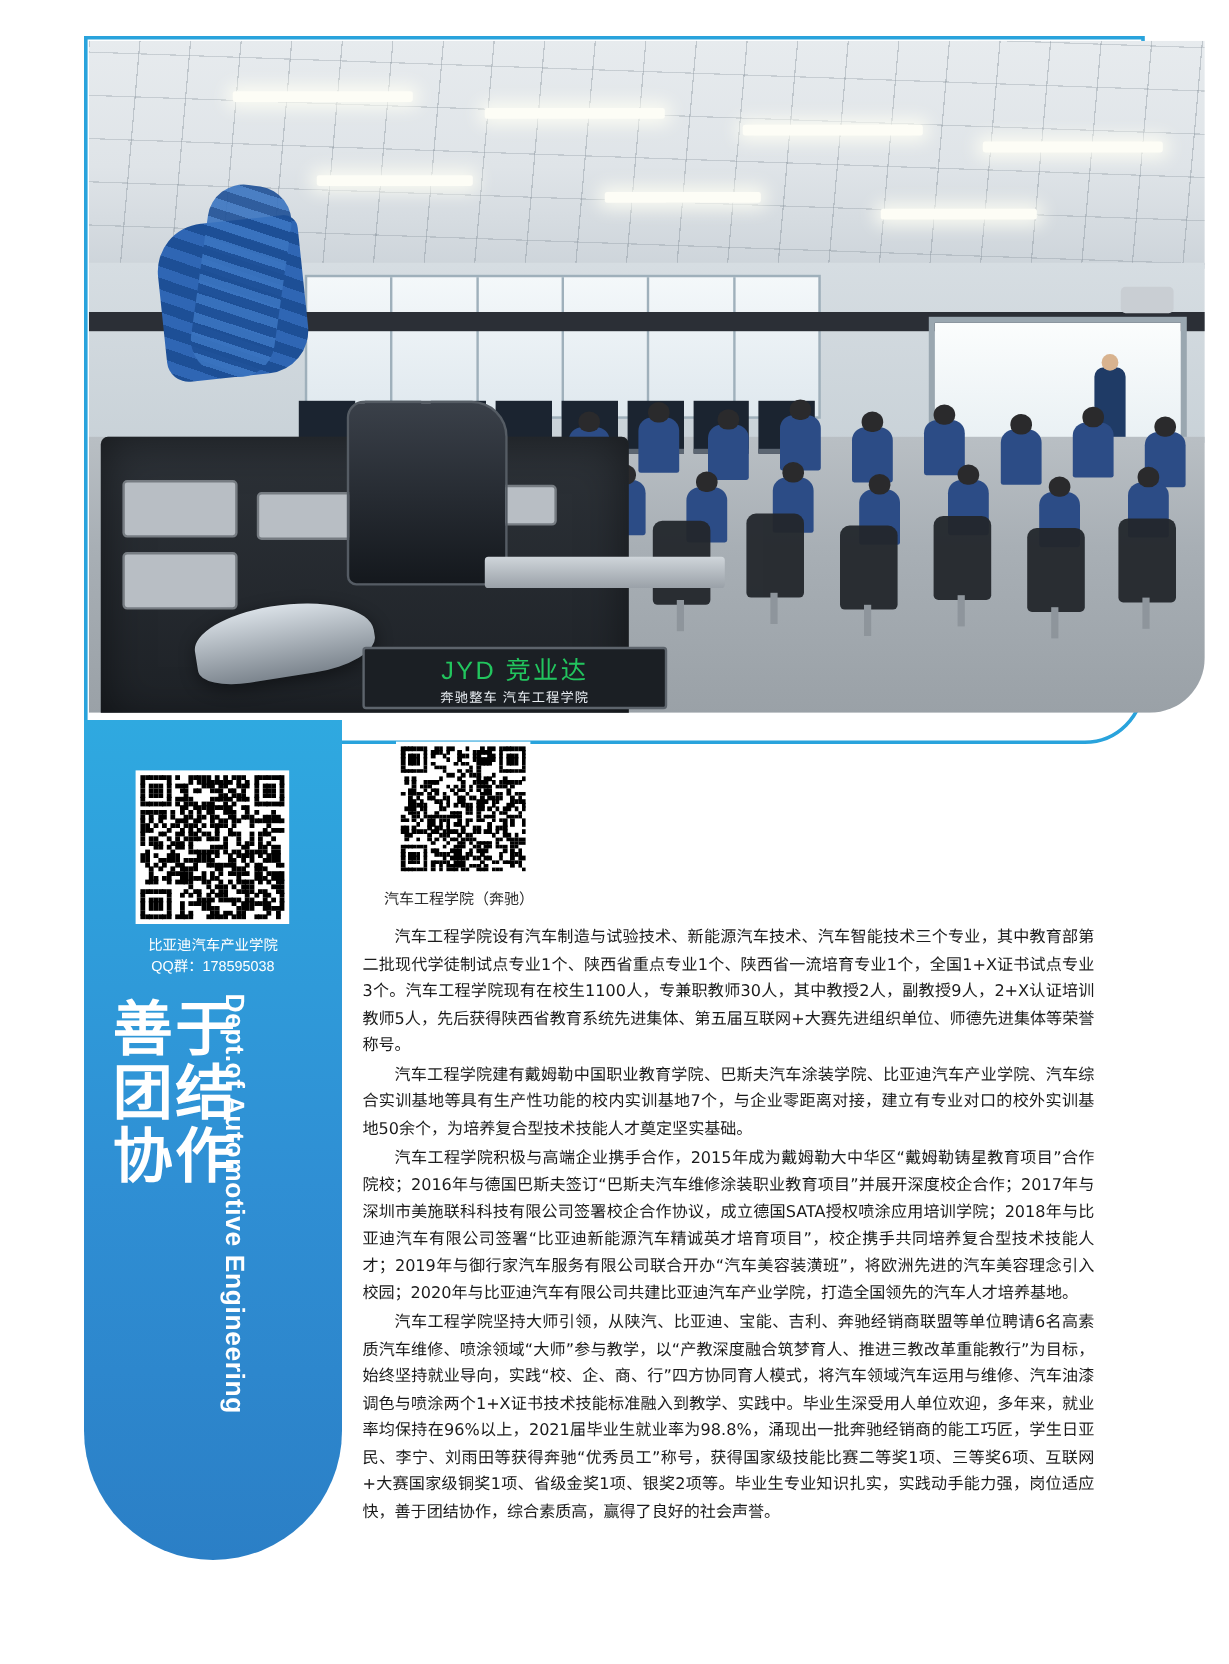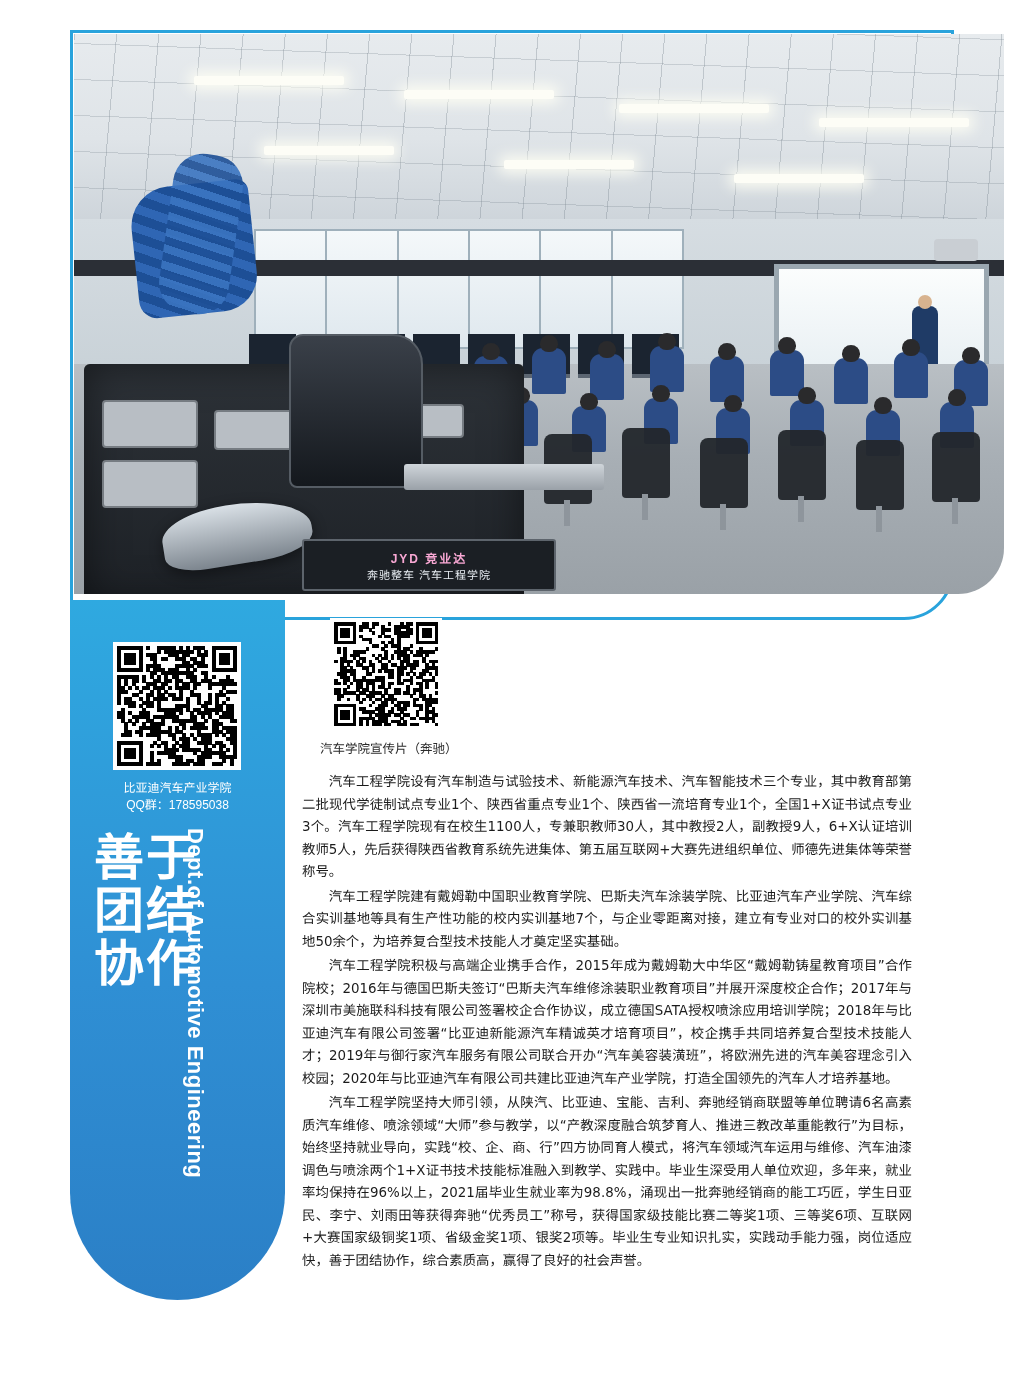--- a/index.html
+++ b/index.html
@@ -137,21 +137,21 @@
     background: linear-gradient(180deg,#3a4049,#14181d);
     border-radius: 14px 30px 8px 8px;
     border: 2px solid #555c64;
   }
   .jyd-plate {
     position: absolute; left: 228px; top: 505px; width: 250px; height: 48px;
     background: #1b1f24; border: 2px solid #5d646c; border-radius: 3px;
     color: #e9eef3; display: flex; flex-direction: column; align-items: center; justify-content: center;
     font-size: 11px; letter-spacing: 1px;
   }
-  .jyd-plate .big { color: #f9a8d4; font-size: 12px; font-weight: bold; letter-spacing: 2px; }
+  .jyd-plate .big { color: #22c55e; font-size: 21px; font-weight: normal; letter-spacing: 2px; }
   .headlight {
     position: absolute; left: 88px; top: 470px; width: 150px; height: 60px;
     background: linear-gradient(180deg,#d9e0e6,#7c858e);
     border-radius: 50% 60% 40% 30%;
     transform: rotate(-9deg);
     box-shadow: 0 4px 14px rgba(0,0,0,.45);
   }
   .bench {
     position: absolute; left: 330px; top: 430px; width: 200px; height: 26px;
     background: linear-gradient(180deg,#cfd5da,#9aa1a8); border-radius: 3px;
@@ -1453,21 +1453,21 @@
       <i class="qr-mod" style="left:54.42px;top:104.85px;width:3.55px;height:3.55px"></i>
       <i class="qr-mod" style="left:57.58px;top:104.85px;width:3.55px;height:3.55px"></i>
       <i class="qr-mod" style="left:67.03px;top:104.85px;width:3.55px;height:3.55px"></i>
       <i class="qr-mod" style="left:70.18px;top:104.85px;width:3.55px;height:3.55px"></i>
       <i class="qr-mod" style="left:73.33px;top:104.85px;width:3.55px;height:3.55px"></i>
       <i class="qr-mod" style="left:79.64px;top:104.85px;width:3.55px;height:3.55px"></i>
       <i class="qr-mod" style="left:82.79px;top:104.85px;width:3.55px;height:3.55px"></i>
       <i class="qr-mod" style="left:85.94px;top:104.85px;width:3.55px;height:3.55px"></i>
       <i class="qr-mod" style="left:104.85px;top:104.85px;width:3.55px;height:3.55px"></i>
     </div>
-  <div class="qr-top-caption">汽车学院宣传片（奔驰）</div>
+  <div class="qr-top-caption">汽车工程学院（奔驰）</div>
 
   <div class="body-text">
-    <p>汽车工程学院设有汽车制造与试验技术、新能源汽车技术、汽车智能技术三个专业，其中教育部第二批现代学徒制试点专业1个、陕西省重点专业1个、陕西省一流培育专业1个，全国1+X证书试点专业3个。汽车工程学院现有在校生1100人，专兼职教师30人，其中教授2人，副教授9人，6+X认证培训教师5人，先后获得陕西省教育系统先进集体、第五届互联网+大赛先进组织单位、师德先进集体等荣誉称号。</p>
+    <p>汽车工程学院设有汽车制造与试验技术、新能源汽车技术、汽车智能技术三个专业，其中教育部第二批现代学徒制试点专业1个、陕西省重点专业1个、陕西省一流培育专业1个，全国1+X证书试点专业3个。汽车工程学院现有在校生1100人，专兼职教师30人，其中教授2人，副教授9人，2+X认证培训教师5人，先后获得陕西省教育系统先进集体、第五届互联网+大赛先进组织单位、师德先进集体等荣誉称号。</p>
     <p>汽车工程学院建有戴姆勒中国职业教育学院、巴斯夫汽车涂装学院、比亚迪汽车产业学院、汽车综合实训基地等具有生产性功能的校内实训基地7个，与企业零距离对接，建立有专业对口的校外实训基地50余个，为培养复合型技术技能人才奠定坚实基础。</p>
     <p>汽车工程学院积极与高端企业携手合作，2015年成为戴姆勒大中华区“戴姆勒铸星教育项目”合作院校；2016年与德国巴斯夫签订“巴斯夫汽车维修涂装职业教育项目”并展开深度校企合作；2017年与深圳市美施联科科技有限公司签署校企合作协议，成立德国SATA授权喷涂应用培训学院；2018年与比亚迪汽车有限公司签署“比亚迪新能源汽车精诚英才培育项目”，校企携手共同培养复合型技术技能人才；2019年与御行家汽车服务有限公司联合开办“汽车美容装潢班”，将欧洲先进的汽车美容理念引入校园；2020年与比亚迪汽车有限公司共建比亚迪汽车产业学院，打造全国领先的汽车人才培养基地。</p>
     <p>汽车工程学院坚持大师引领，从陕汽、比亚迪、宝能、吉利、奔驰经销商联盟等单位聘请6名高素质汽车维修、喷涂领域“大师”参与教学，以“产教深度融合筑梦育人、推进三教改革重能教行”为目标，始终坚持就业导向，实践“校、企、商、行”四方协同育人模式，将汽车领域汽车运用与维修、汽车油漆调色与喷涂两个1+X证书技术技能标准融入到教学、实践中。毕业生深受用人单位欢迎，多年来，就业率均保持在96%以上，2021届毕业生就业率为98.8%，涌现出一批奔驰经销商的能工巧匠，学生日亚民、李宁、刘雨田等获得奔驰“优秀员工”称号，获得国家级技能比赛二等奖1项、三等奖6项、互联网+大赛国家级铜奖1项、省级金奖1项、银奖2项等。毕业生专业知识扎实，实践动手能力强，岗位适应快，善于团结协作，综合素质高，赢得了良好的社会声誉。</p>
   </div>
 </div>
 
 </body></html>

